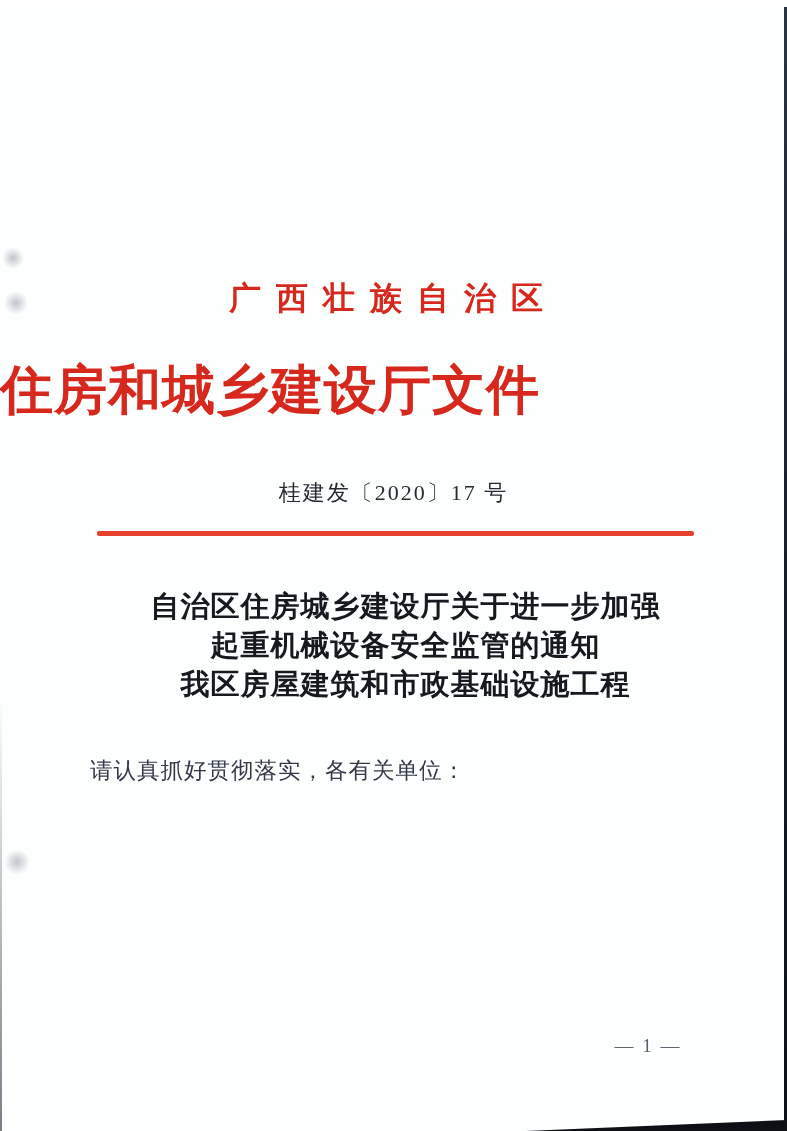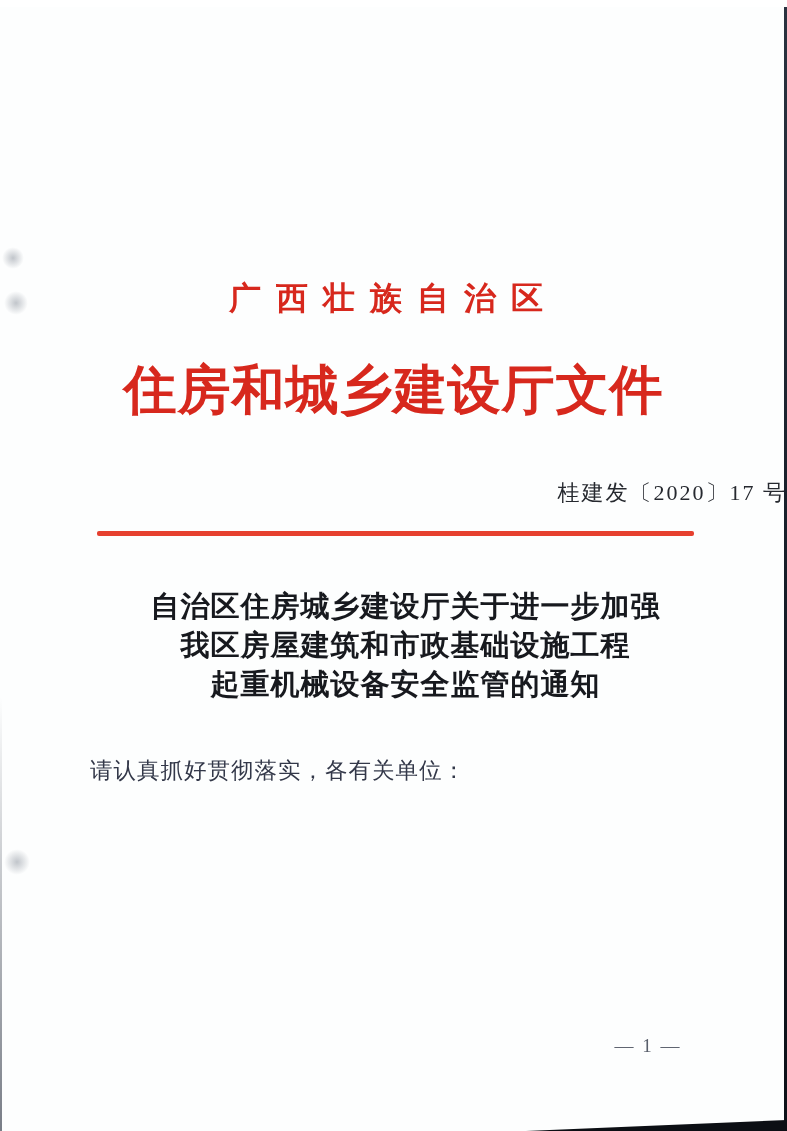--- a/index.html
+++ b/index.html
@@ -21,32 +21,32 @@
     top: 270px; left: 0; width: 100%;
     text-align: center;
     font-size: 32px;
     font-weight: bold;
     letter-spacing: 15px;
     color: #d7281d;
   }
   .org-title {
     position: absolute;
     top: 348px; left: 0; width: 100%;
-    text-align: center;
+    text-align: left;
     font-size: 53px;
     font-weight: bold;
     letter-spacing: 1px;
     color: #d7281d;
   }
 
   
   .doc-number {
     position: absolute;
     top: 471px; left: 0; width: 100%;
-    text-align: right;
+    text-align: center;
     font-size: 22px;
     letter-spacing: 2px;
     color: #26292f;
   }
 
   
   .red-rule {
     position: absolute;
     top: 524px; left: 97px;
     width: 597px; height: 5px;
@@ -133,22 +133,22 @@
   <div class="region-name">广西壮族自治区</div>
 
   <div class="org-title">住房和城乡建设厅文件</div>
 
   <div class="doc-number">桂建发〔2020〕17 号</div>
 
   <div class="red-rule"></div>
 
   <div class="main-title">
     <div>自治区住房城乡建设厅关于进一步加强</div>
+    <div>起重机械设备安全监管的通知</div>
     <div>我区房屋建筑和市政基础设施工程</div>
-    <div>起重机械设备安全监管的通知</div>
   </div>
 
   <div class="salutation">请认真抓好贯彻落实，各有关单位：</div>
 
 
   <div class="page-number">— 1 —</div>
 
   <div class="edge-right"></div>
   <div class="edge-left"></div>
   <div class="smudge smudge-1"></div>

